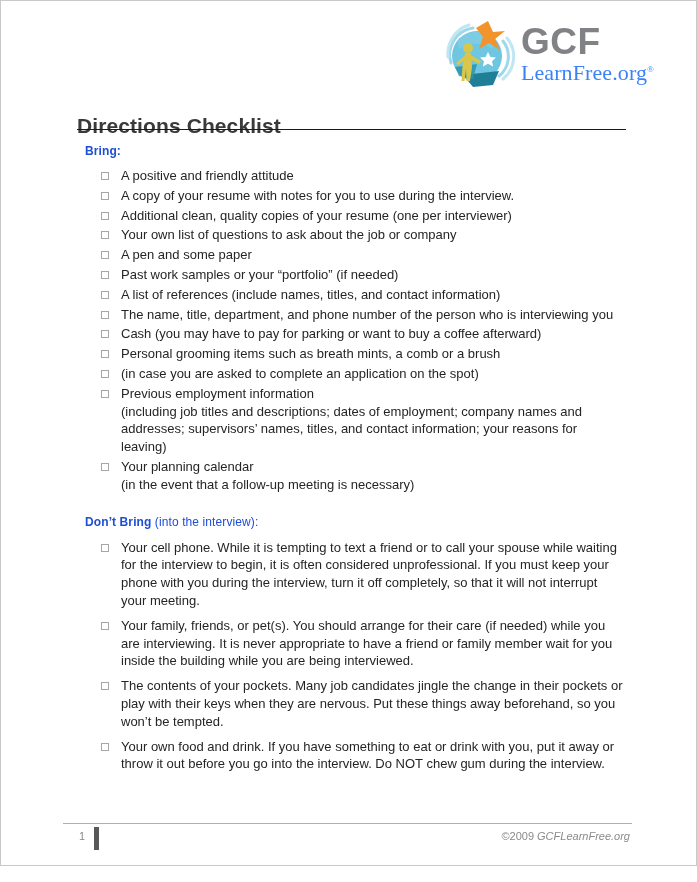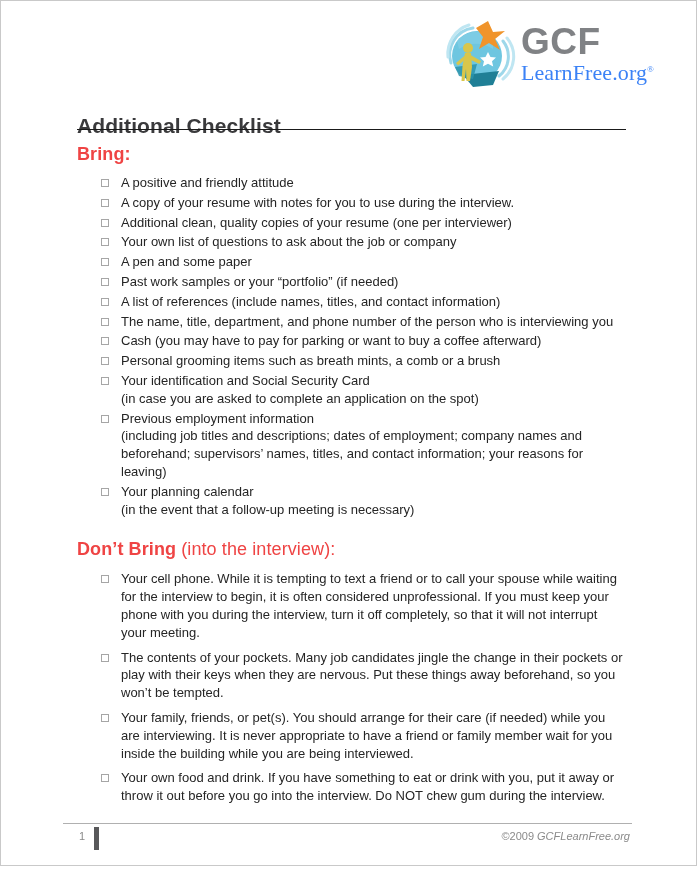--- a/index.html
+++ b/index.html
@@ -84,23 +84,23 @@
   }
 
   
   .content {
     position: absolute;
     left: 76px;
     top: 143px;
     width: 549px;
   }
   .section-head {
-    color: #ef4444;
-    font-size: 18px;
-    margin: 0 0 8px 0;
+    color: #1d4ed8;
+    font-size: 12px;
+    margin: 0 0 8px 8px;
     letter-spacing: 0.1px;
   }
   .section-head .strong { font-weight: bold; }
   .section-head .light  { font-weight: normal; }
 
   .section-bring-head { margin-bottom: 9px; }
   .section-dont-head  { margin-top: 21px; margin-bottom: 10px; }
 
   ul.checklist {
     list-style: none;
@@ -206,21 +206,21 @@
         <path d="M22.5 36 L13 44 L15 46.5 L24 39 Z" fill="#d9c64a"></path>
         <path d="M27.5 36 L38 42 L36.5 45 L26 40 Z" fill="#d9c64a"></path>
       </svg>
     </div>
     <div class="logo-word">
       <span class="logo-gcf">GCF</span>
       <span class="logo-lf"><span>LearnFree.org</span><span class="logo-reg">®</span></span>
     </div>
   </div>
 
-  <h1 class="title">Additional Checklist</h1>
+  <h1 class="title">Directions Checklist</h1>
   <div class="title-rule"></div>
 
   <div class="content">
 
     <p class="section-head section-bring-head">
       <span class="strong">Bring:</span><span class="light"></span>
     </p>
     <ul class="checklist">
       <li>
         <span class="cbox"></span>
@@ -257,47 +257,47 @@
       <li>
         <span class="cbox"></span>
         <span class="item-text">Cash (you may have to pay for parking or want to buy a coffee afterward)</span>
       </li>
       <li>
         <span class="cbox"></span>
         <span class="item-text">Personal grooming items such as breath mints, a comb or a brush</span>
       </li>
       <li>
         <span class="cbox"></span>
-        <span class="item-text"><span>Your identification and Social Security Card</span><span class="sub">(in case you are asked to complete an application on the spot)</span></span>
-      </li>
-      <li>
-        <span class="cbox"></span>
-        <span class="item-text"><span>Previous employment information</span><span class="sub">(including job titles and descriptions; dates of employment; company names and beforehand; supervisors’ names, titles, and contact information; your reasons for leaving)</span></span>
+        <span class="item-text"><span class="sub">(in case you are asked to complete an application on the spot)</span></span>
+      </li>
+      <li>
+        <span class="cbox"></span>
+        <span class="item-text"><span>Previous employment information</span><span class="sub">(including job titles and descriptions; dates of employment; company names and addresses; supervisors’ names, titles, and contact information; your reasons for leaving)</span></span>
       </li>
       <li>
         <span class="cbox"></span>
         <span class="item-text"><span>Your planning calendar</span><span class="sub">(in the event that a follow-up meeting is necessary)</span></span>
       </li>
     </ul>
 
     <p class="section-head section-dont-head">
       <span class="strong">Don’t Bring</span><span class="light"> (into the interview):</span>
     </p>
     <ul class="checklist spaced">
       <li>
         <span class="cbox"></span>
         <span class="item-text">Your cell phone. While it is tempting to text a friend or to call your spouse while waiting for the interview to begin, it is often considered unprofessional.  If you must keep your phone with you during the interview, turn it off completely, so that it will not interrupt your meeting.</span>
       </li>
       <li>
         <span class="cbox"></span>
+        <span class="item-text">Your family, friends, or pet(s). You should arrange for their care (if needed) while you are interviewing.  It is never appropriate to have a friend or family member wait for you inside the building while you are being interviewed.</span>
+      </li>
+      <li>
+        <span class="cbox"></span>
         <span class="item-text">The contents of your pockets. Many job candidates jingle the change in their pockets or play with their keys when they are nervous. Put these things away beforehand, so you won’t be tempted.</span>
-      </li>
-      <li>
-        <span class="cbox"></span>
-        <span class="item-text">Your family, friends, or pet(s). You should arrange for their care (if needed) while you are interviewing.  It is never appropriate to have a friend or family member wait for you inside the building while you are being interviewed.</span>
       </li>
       <li>
         <span class="cbox"></span>
         <span class="item-text">Your own food and drink. If you have something to eat or drink with you, put it away or throw it out before you go into the interview.  Do NOT chew gum during the interview.</span>
       </li>
     </ul>
   </div>
 
   <div class="footer-rule"></div>
   <div class="footer">

